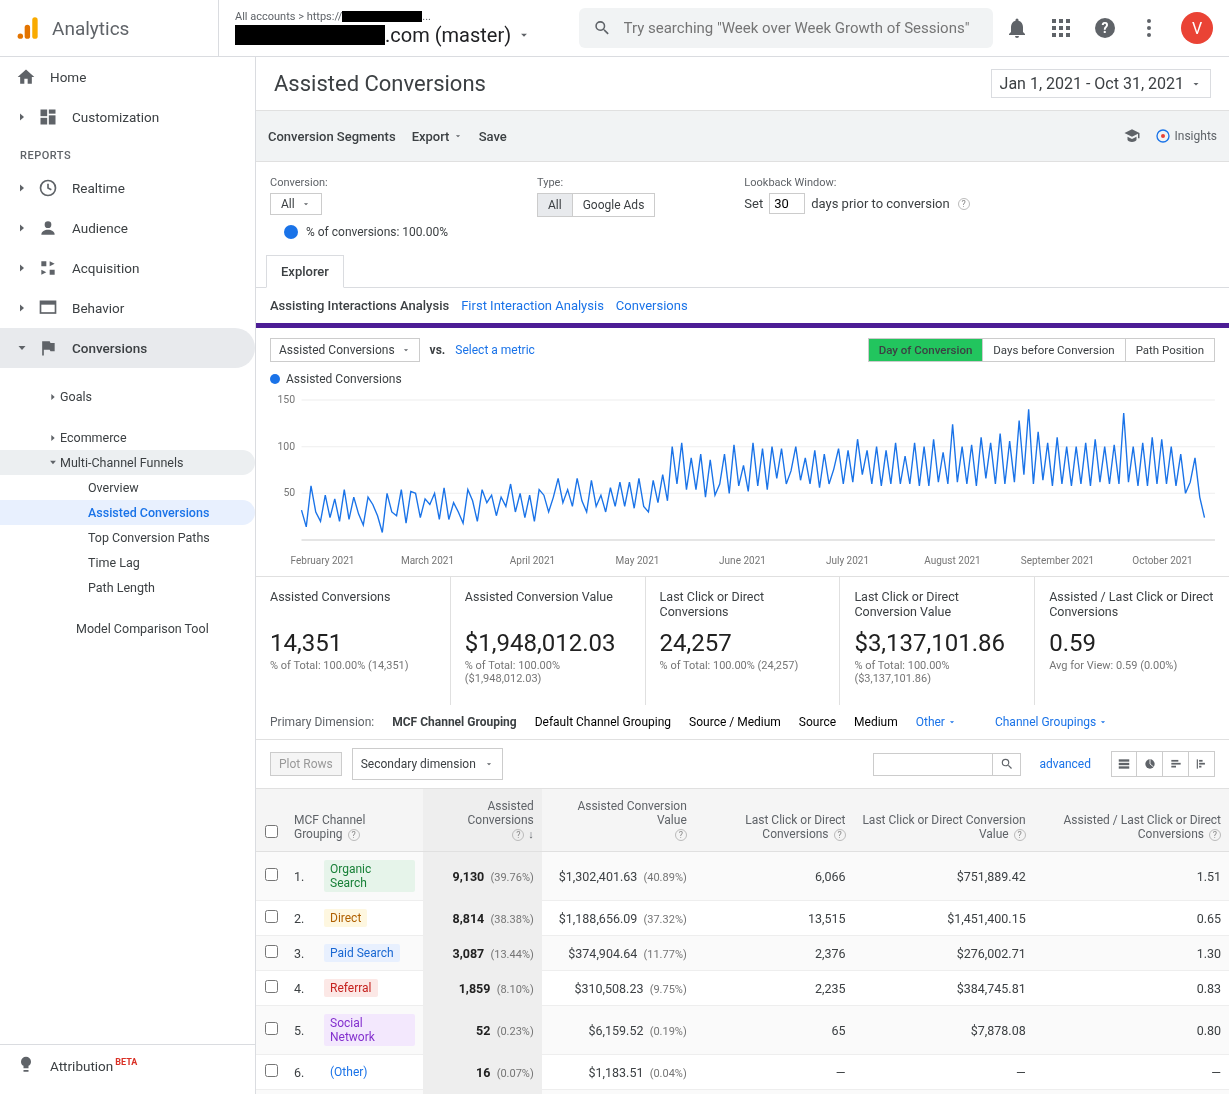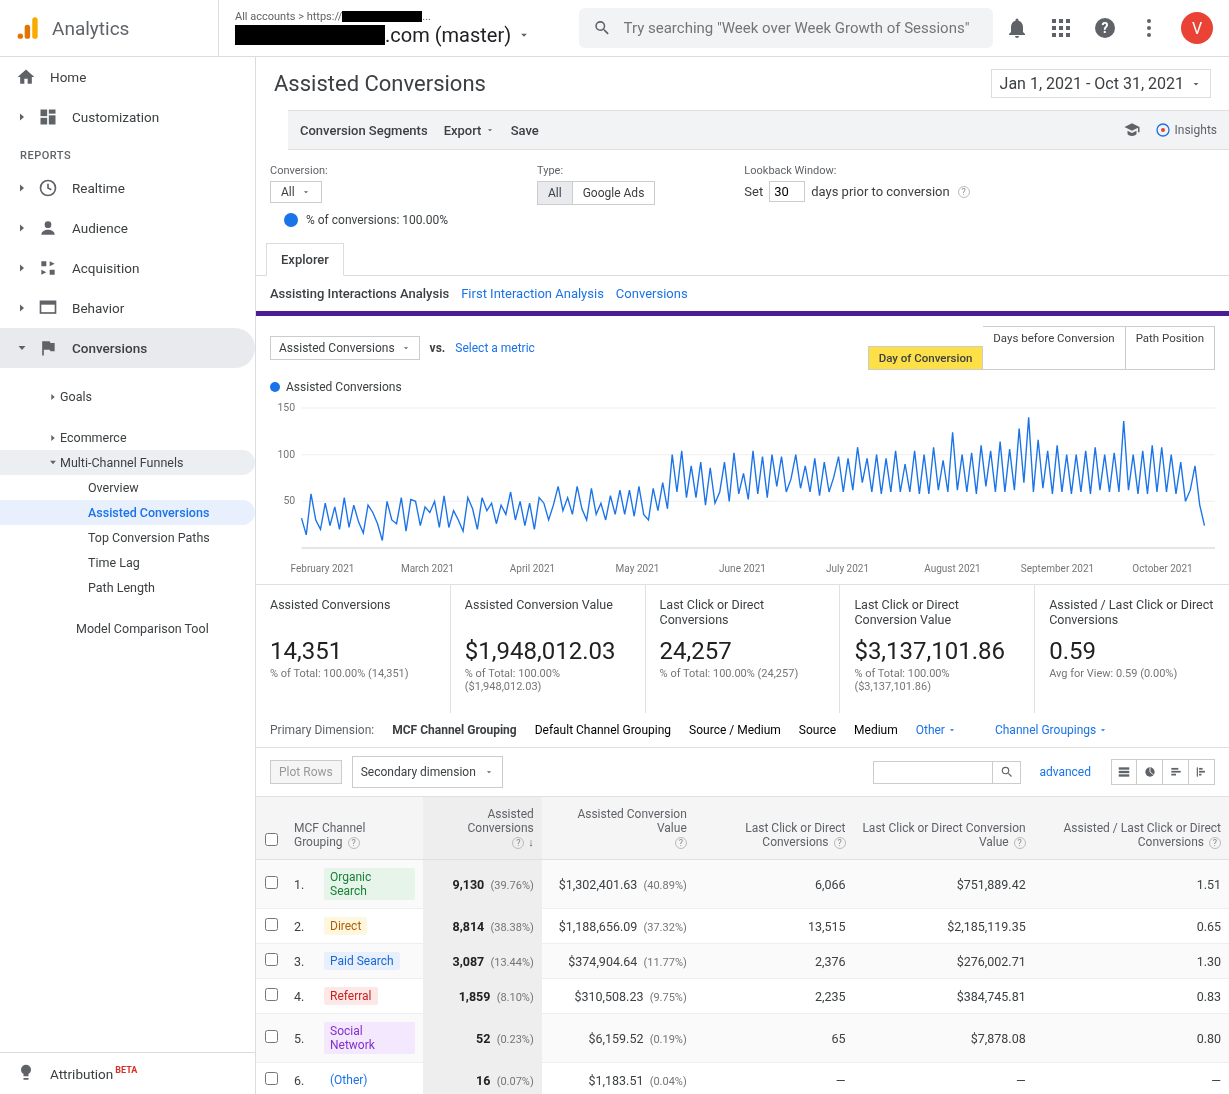--- a/index.html
+++ b/index.html
@@ -29,21 +29,21 @@
 .sub-item .chev { width:10px; margin-left:-12px; margin-right:2px; }
 .sub-item2 { padding:5px 16px 5px 88px; font-size:12.5px; cursor:pointer; line-height:15px; }
 .sub-item2.selected { background:#e8f0fe; color:#1a73e8; border-radius:0 16px 16px 0; font-weight:500; }
 .sidebar-bottom { margin-top:auto; border-top:1px solid #dadce0; }
 .beta { font-size:9px; color:#d93025; font-weight:700; vertical-align:super; margin-left:2px; }
 
 .main { flex:1; }
 .page-header { display:flex; align-items:center; padding:12px 18px; }
 .page-title { font-size:22px; color:#3c4043; }
 .daterange { margin-left:auto; border:1px solid #dadce0; padding:4px 8px; font-size:16px; display:flex; align-items:center; gap:6px; cursor:pointer; }
-.toolbar { background:#f1f3f4; display:flex; align-items:center; height:40px; padding:0 12px; gap:16px; font-size:13px; color:#3c4043; border-bottom:1px solid #e0e0e0; border-top:1px solid #e0e0e0;margin-left:32px; }
+.toolbar { background:#f1f3f4; display:flex; align-items:center; height:52px; padding:0 12px; gap:16px; font-size:13px; color:#3c4043; border-bottom:1px solid #e0e0e0; border-top:1px solid #e0e0e0; }
 .toolbar .link { cursor:pointer; font-weight:500; }
 .toolbar-right { margin-left:auto; display:flex; align-items:center; gap:14px; }
 .insights { display:flex; align-items:center; gap:4px; font-size:12px; color:#5f6368; }
 
 .filterbar { display:flex; padding:12px 14px; gap:89px; }
 .filter-col label { font-size:11px; color:#5f6368; }
 .pillbtn { border:1px solid #ccc; background:#fff; padding:3px 10px; font-size:12px; display:inline-flex; align-items:center; gap:6px; cursor:pointer; }
 .btngroup { display:inline-flex; margin-top:4px; }
 .btngroup .seg { border:1px solid #ccc; padding:4px 10px; font-size:12px; cursor:pointer; }
 .btngroup .seg:first-child { border-right:none; }
@@ -59,21 +59,21 @@
 .subtabs .sel { color:#3c4043; font-weight:500; }
 .subtabs .lnk { color:#1a73e8; cursor:pointer; }
 
 .chart-ctrl { display:flex; align-items:center; padding:10px 14px; gap:10px; font-size:12px; }
 .select-b { border:1px solid #ccc; padding:4px 8px; display:inline-flex; align-items:center; gap:6px; cursor:pointer; }
 .vs { font-weight:bold; }
 .selmetric { color:#1a73e8; cursor:pointer; }
 .view-toggle { margin-left:auto; display:flex; }
 .view-toggle .vt { border:1px solid #ccc; padding:4px 10px; font-size:11.5px; cursor:pointer; }
 .view-toggle .vt + .vt { border-left:none; }
-.view-toggle .vt.active { background:#fde047; font-weight:500;margin-top:20px; }
+.view-toggle .vt.active { background:#22c55e; font-weight:500; }
 
 .legend { padding:0 14px 4px; display:flex; align-items:center; gap:6px; font-size:12px; }
 .ldot { width:10px; height:10px; border-radius:50%; background:#1a73e8; }
 .chart { padding:0 14px; }
 svg.chart-svg { width:100%; height:160px; }
 .axis-labels { display:flex; justify-content:space-between; padding:2px 14px 10px; font-size:10px; color:#757575; }
 .axis-labels span { flex:1; text-align:center; }
 
 .scorecards { display:flex; border-top:1px solid #e0e0e0; }
 .card { flex:1; padding:12px 14px 20px; border-right:1px solid #e0e0e0; }
@@ -529,21 +529,21 @@
   <td>$751,889.42</td>
   <td>1.51</td>
           </tr>
           <tr>
             <td class="chk"><input type="checkbox" style=""></td>
   <td class="left num">2.</td>
   <td class="left"><span class="badge b-yellow">Direct</span></td>
   <td class="highlight-col"><span class="bold">8,814</span>&nbsp;&nbsp;<span class="pct">(38.38%)</span></td>
   <td>$1,188,656.09&nbsp;&nbsp;<span class="pct">(37.32%)</span></td>
   <td>13,515</td>
-  <td>$2,185,119.35</td>
+  <td>$1,451,400.15</td>
   <td>0.65</td>
           </tr>
           <tr>
             <td class="chk"><input type="checkbox" style=""></td>
   <td class="left num">3.</td>
   <td class="left"><span class="badge b-blue">Paid Search</span></td>
   <td class="highlight-col"><span class="bold">3,087</span>&nbsp;&nbsp;<span class="pct">(13.44%)</span></td>
   <td>$374,904.64&nbsp;&nbsp;<span class="pct">(11.77%)</span></td>
   <td>2,376</td>
   <td>$276,002.71</td>

